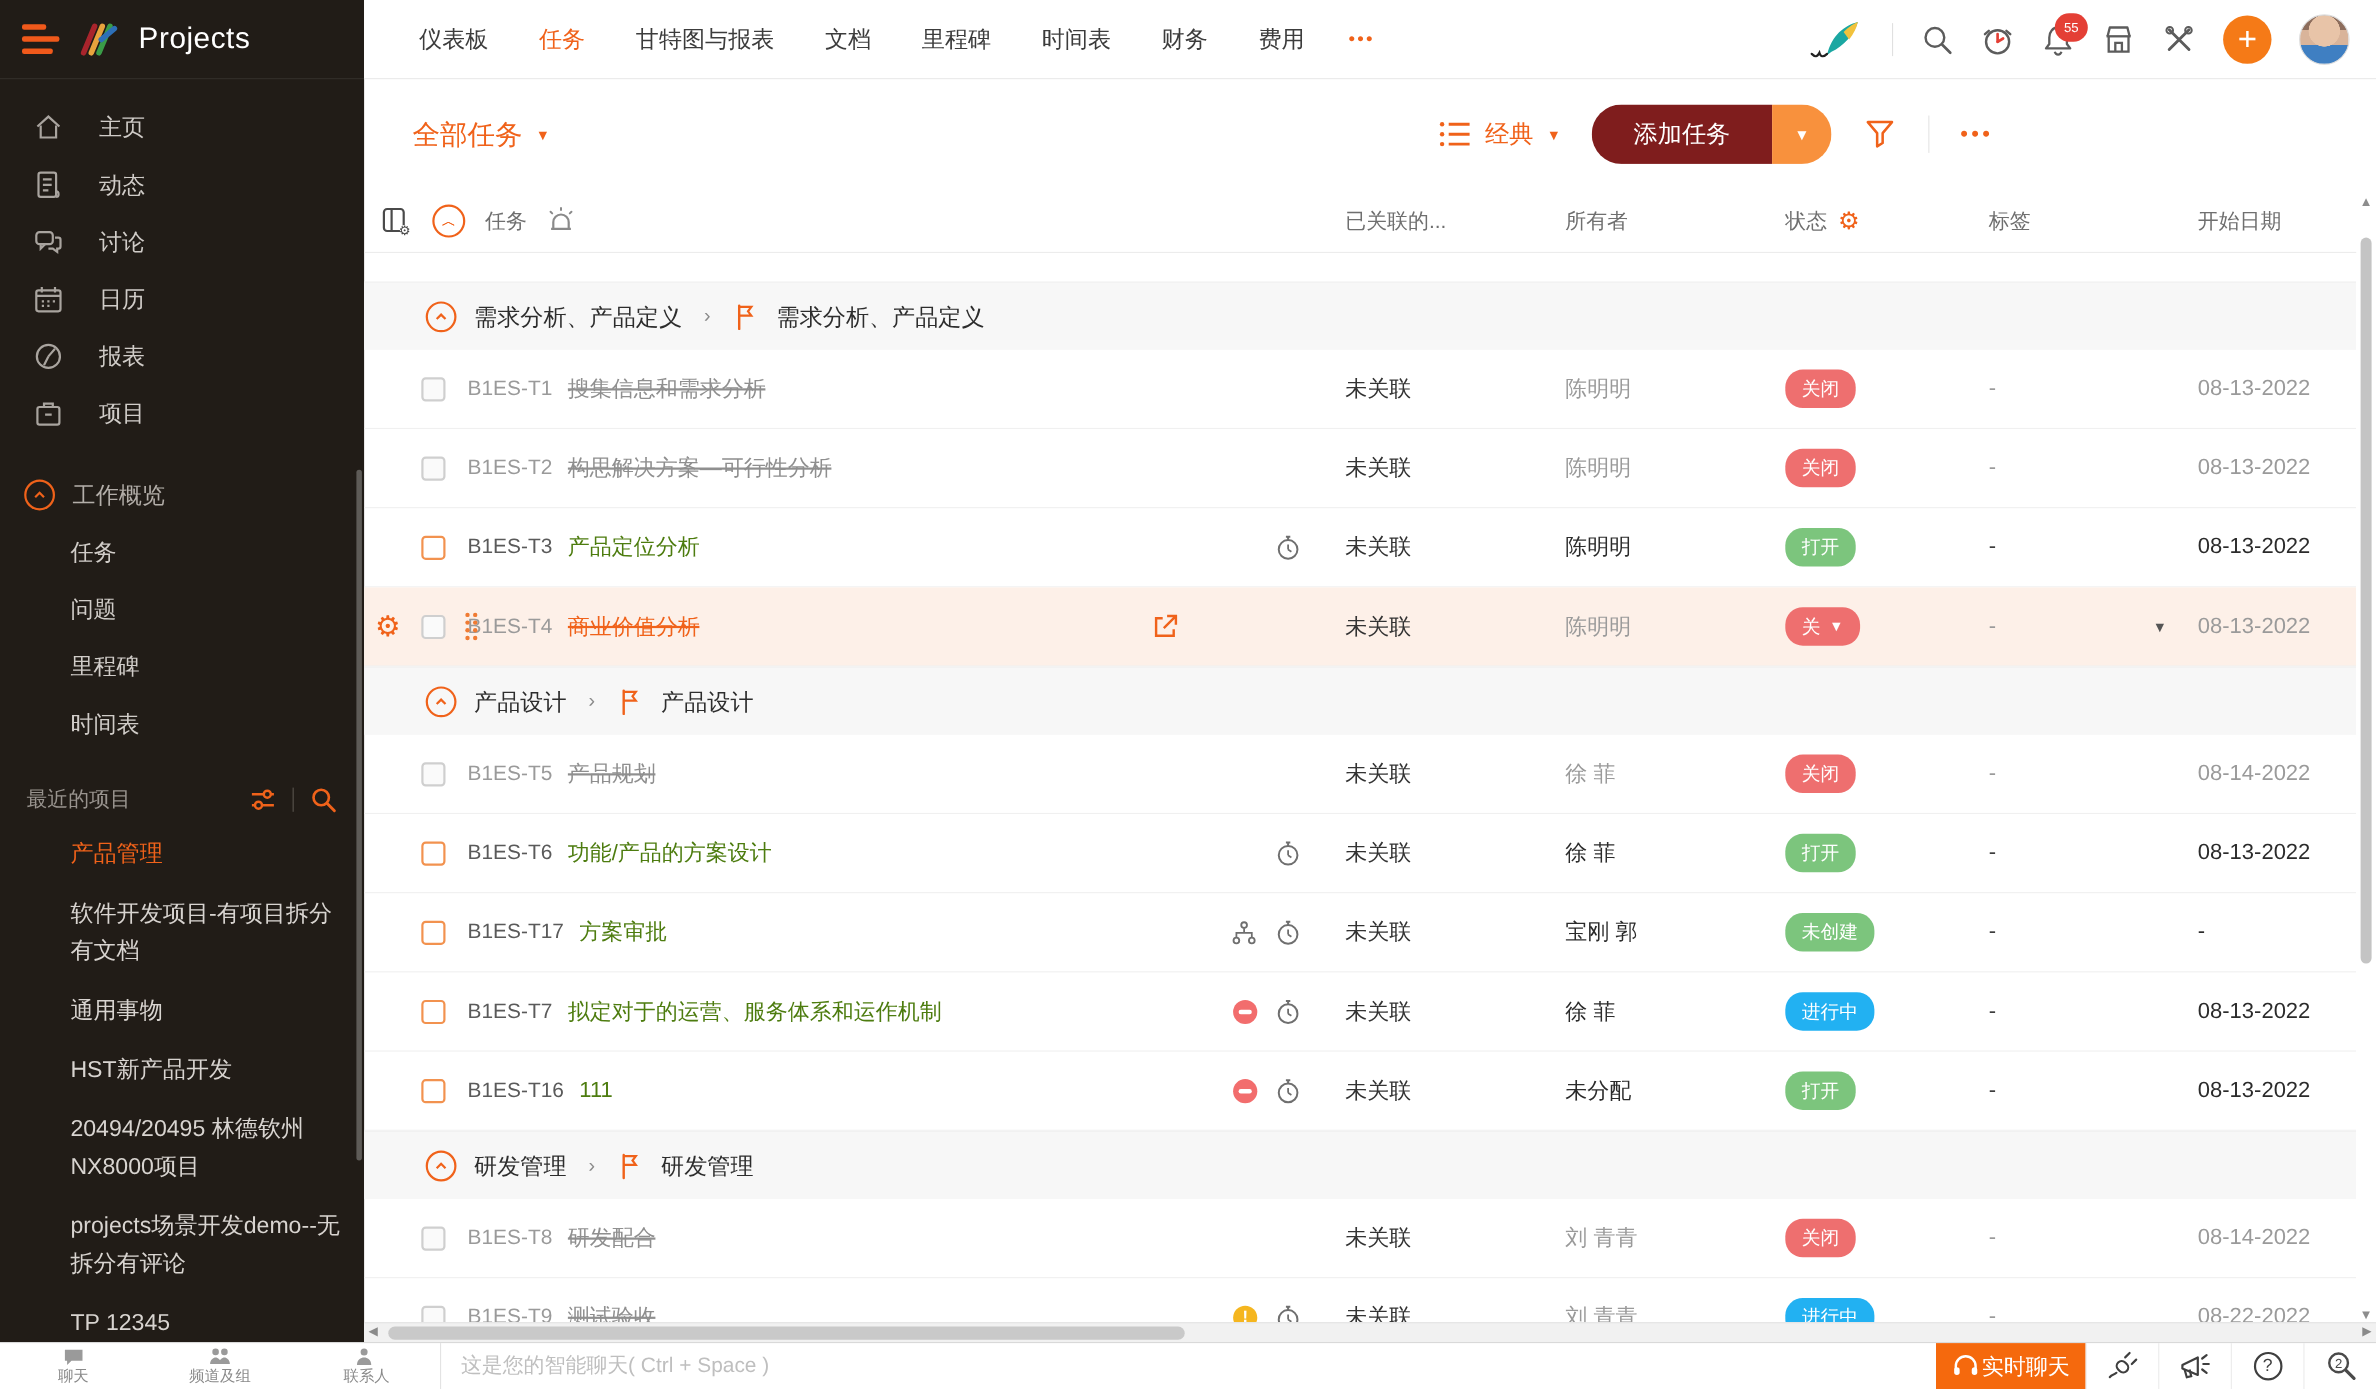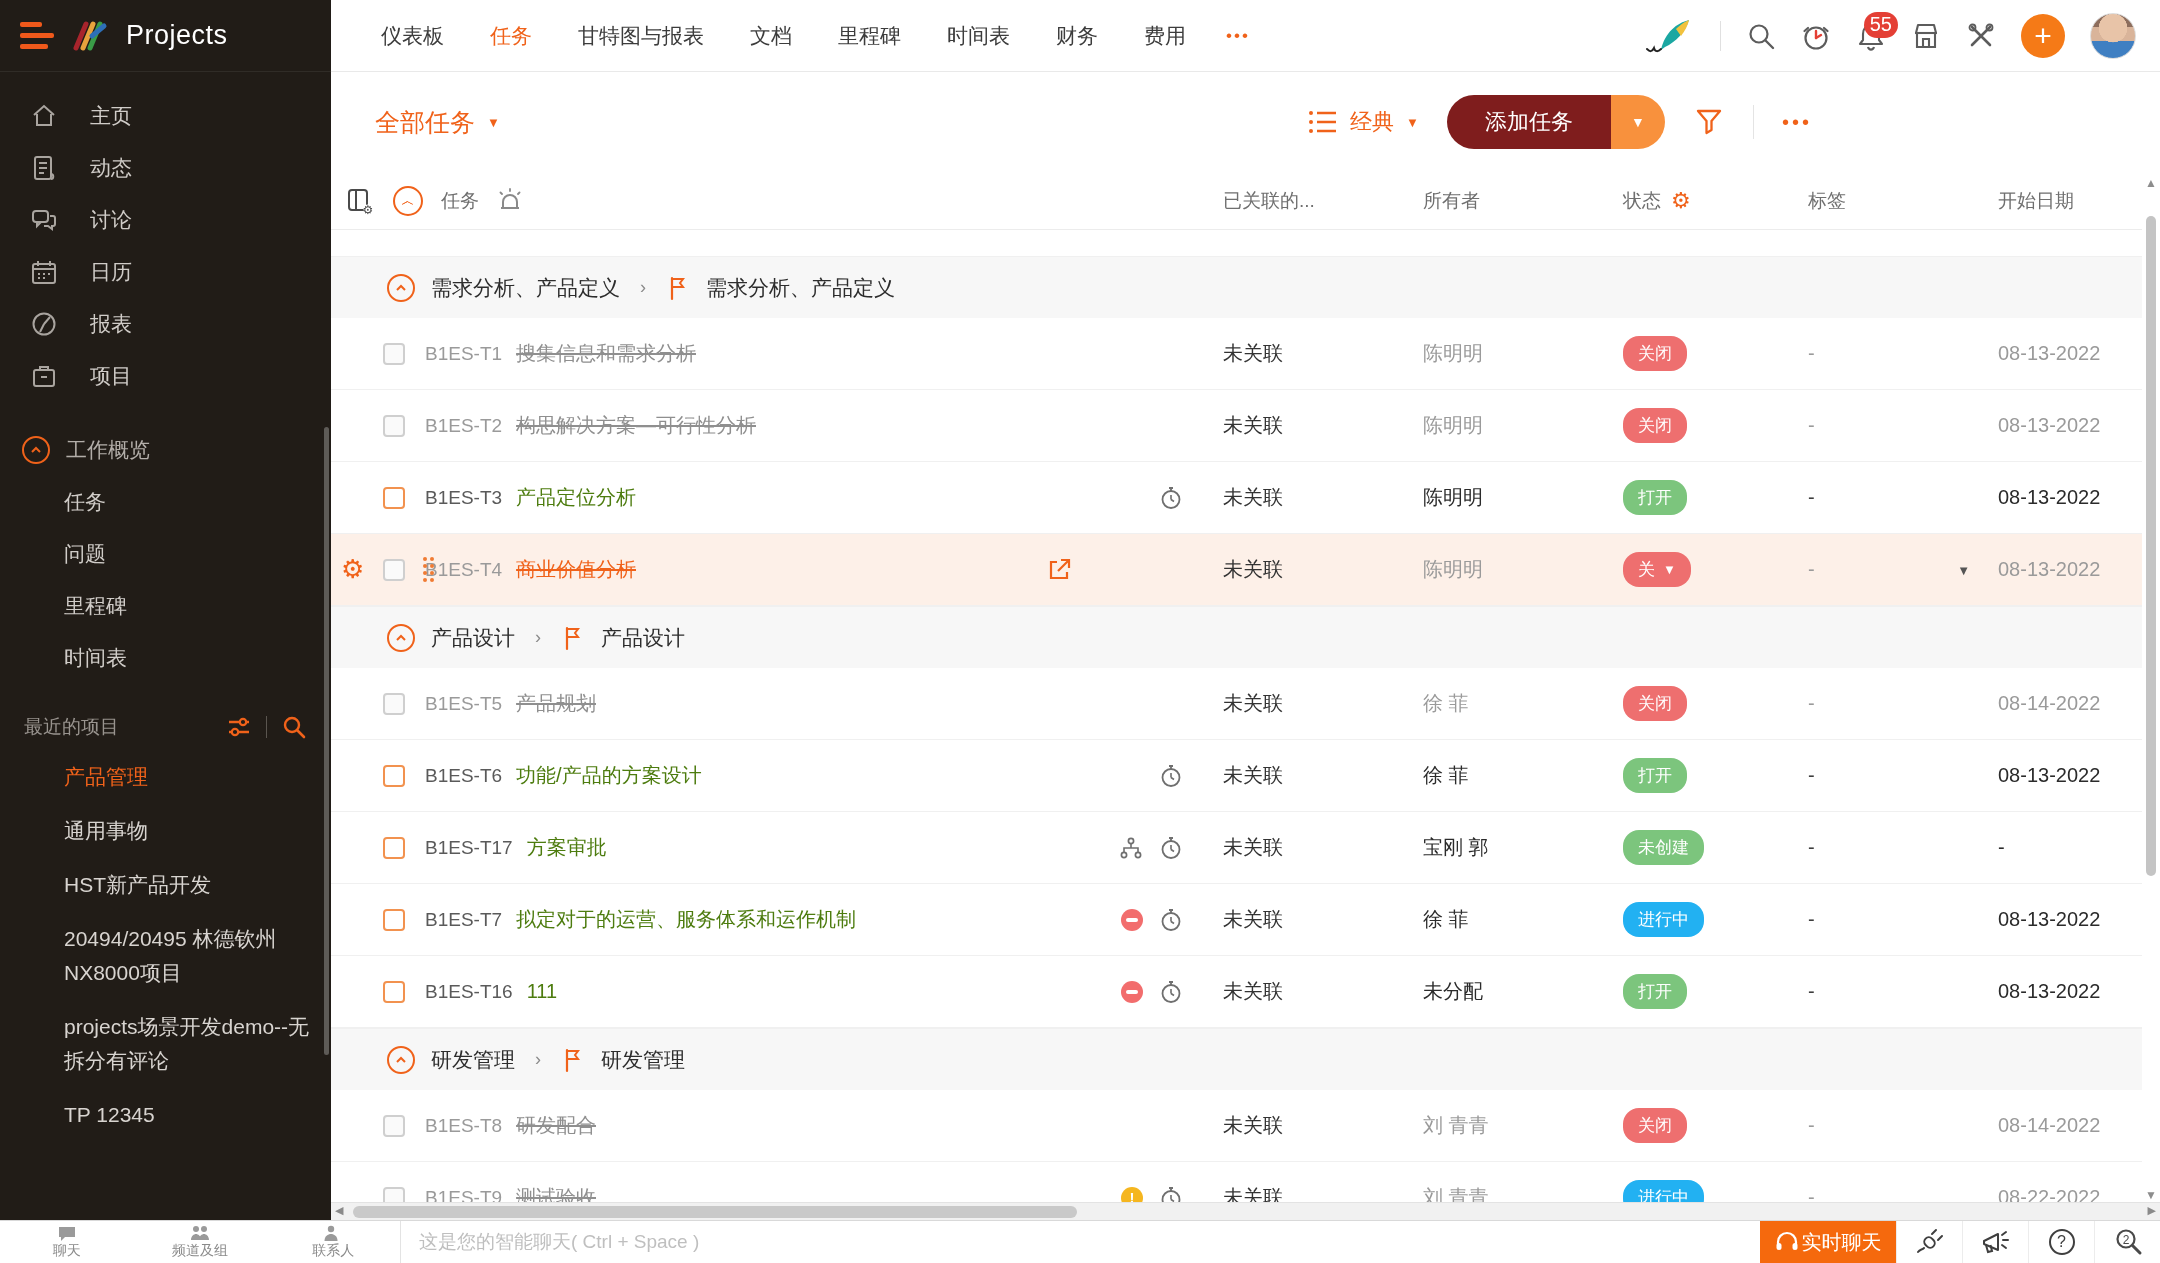--- a/index.html
+++ b/index.html
@@ -30,21 +30,21 @@
 
   
   .topnav { position:absolute; left:331px; top:0; width:1829px; height:72px; background:#fff; border-bottom:1px solid #e9e9e9; display:flex; align-items:center; }
   .tabs { display:flex; align-items:center; gap:46px; padding-left:50px; font-size:21px; color:#3c3c3c; }
   .tab { cursor:pointer; white-space:nowrap; }
   .tab.active { color:#f0621a; }
   .tab-more { color:#f0621a; font-size:17px; letter-spacing:2px; cursor:pointer; }
   .nav-right { margin-left:auto; display:flex; align-items:center; gap:25px; padding-right:24px; color:#5c5c5c; }
   .nav-ico { width:30px; height:30px; cursor:pointer; position:relative; color:#5c5c5c; }
   .nav-div { width:1px; height:30px; background:#e0e0e0; }
-  .badge { position:absolute; top:-9px; right:-12px; min-width:30px; height:26px; border-radius:13px; background:#e43f35; color:#fff; font-size:20px; display:flex; align-items:center; justify-content:center; padding:0 6px; }
+  .badge { position:absolute; top:-9px; right:-12px; min-width:30px; height:26px; border-radius:13px; background:#e43f35; color:#fff; font-size:12px; display:flex; align-items:center; justify-content:center; padding:0 6px; }
   .plus-btn { width:44px; height:44px; border-radius:50%; background:#f57a17; color:#fff; font-size:30px; display:flex; align-items:center; justify-content:center; cursor:pointer; }
   .avatar { width:46px; height:46px; border-radius:50%; background:
      radial-gradient(circle at 50% 32%, #e8c4a8 0 38%, transparent 39%),
      linear-gradient(180deg,#8d6d5c 0 30%, #d9b49a 30% 62%, #3f7fc2 62% 100%); border:1px solid #ddd; cursor:pointer; }
 
   
   .toolbar { position:absolute; left:331px; top:72px; width:1521px; height:100px; display:flex; align-items:center; }
   .filter-sel { margin-left:44px; color:#f0621a; font-size:25px; display:flex; align-items:center; gap:12px; cursor:pointer; }
   .caret { font-size:13px; line-height:1; }
   .tb-right { margin-left:auto; display:flex; align-items:center; gap:28px; padding-right:40px; }
@@ -238,20 +238,21 @@
       <span>
           <svg width="26" height="26" viewBox="0 0 26 26">
             <circle cx="11" cy="11" r="7" fill="none" stroke="#f0621a" stroke-width="2.4"></circle>
             <path d="M16.5 16.5 L23 23" stroke="#f0621a" stroke-width="2.6" stroke-linecap="round"></path>
           </svg>
         </span>
     </span>
   </div>
   <div id="side-projects">
       <div class="proj-item active">产品管理</div>
+      <div class="proj-item">软件开发项目-有项目拆分有文档</div>
       <div class="proj-item">通用事物</div>
       <div class="proj-item">HST新产品开发</div>
       <div class="proj-item">20494/20495 林德钦州NX8000项目</div>
       <div class="proj-item">projects场景开发demo--无拆分有评论</div>
       <div class="proj-item">TP 12345</div>
     </div>
   <div class="side-scroll"></div>
 </aside>
 
 <header class="topnav">

